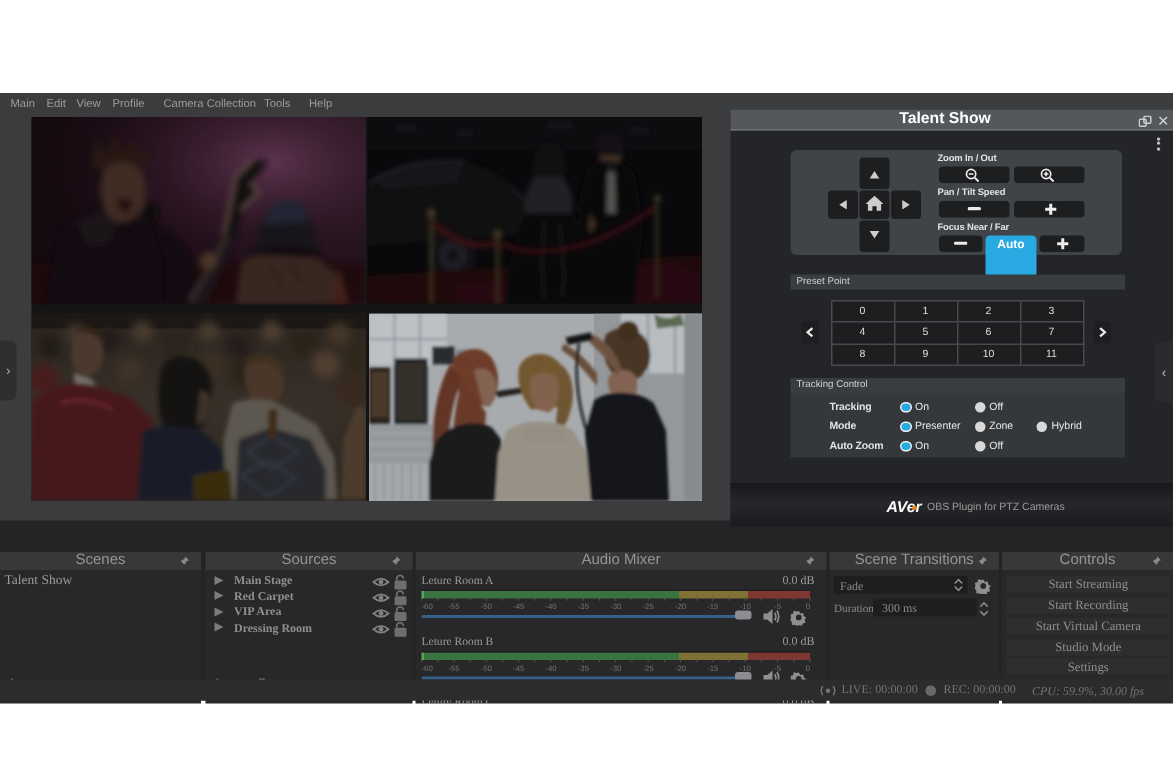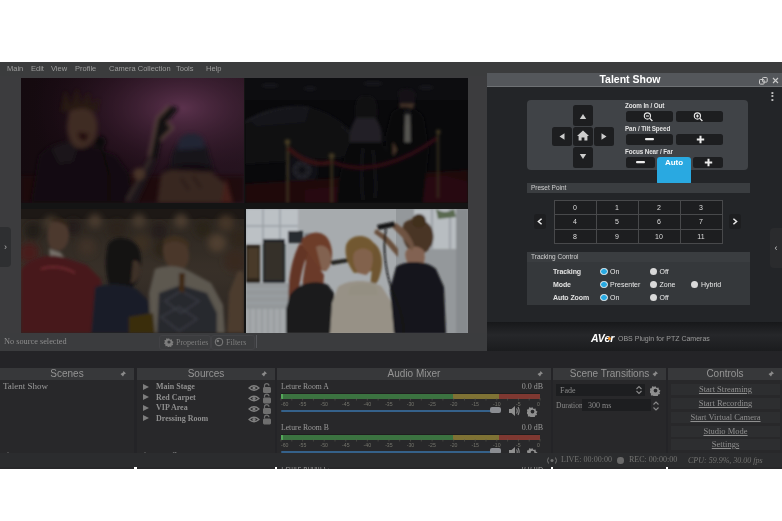--- a/index.html
+++ b/index.html
@@ -35,21 +35,21 @@
   .radio{position:absolute;width:7px;height:7px;border-radius:50%;background:#d9d9d9;}
   .radio.sel{background:#29a9e1;border:1.5px solid #f2f2f2;width:5.5px;height:5.5px;}
   .rlbl{position:absolute;color:#e8e8e8;font-size:7px;}
   .srow{position:absolute;left:0;width:100%;height:10px;}
   .tri{position:absolute;left:6px;top:1.5px;width:0;height:0;border-left:6px solid #7d7d7d;
        border-top:3.8px solid transparent;border-bottom:3.8px solid transparent;}
   .snm{position:absolute;left:19px;top:0;font-family:"Liberation Serif",serif;
        font-weight:bold;font-size:8px;color:#8f8f8f;}
   .cbtn{position:absolute;left:3px;width:109px;height:11px;background:#2d2e30;
         font-family:"Liberation Serif",serif;font-size:8.5px;color:#8f8f8f;
-        text-align:center;line-height:11.5px;text-decoration:underline;}
+        text-align:center;line-height:11.5px;}
   .mixitem{position:absolute;left:0;width:274px;height:41px;}
   .meter{position:absolute;left:4px;top:13px;width:259px;height:5px;
          background:linear-gradient(90deg,#54a85a 0,#54a85a 2px,#3b7340 2px,#3b7340 172px,#7f7234 172px,#7f7234 218px,#7f3831 218px,#7f3831 259px);
          border-top:1px solid #1f1f1f;}
   .sline{position:absolute;left:4px;top:29.5px;width:213px;height:2.5px;background:#35618a;border-radius:1px;}
   .shandle{position:absolute;left:213px;top:27px;width:11px;height:6px;background:#8b8d92;border-radius:2px;}
   .spk{left:231px;top:25px;width:12px;height:12px;}
   .mgear{left:250px;top:25.5px;width:11px;height:11px;}
 </style></head>
 <body>
@@ -283,35 +283,20 @@
             <path d="M140 20 C136 40 140 70 150 90 C154 100 158 112 158 125" stroke="#101010" stroke-width="1.6" fill="none"></path>
 
             <path d="M190 0 C196 4 202 4 208 0 L210 8 L192 10 Z" fill="#5f6f52"></path>
             <rect x="210" y="0" width="12" height="125" fill="#8f9395"></rect>
           </g>
           <rect width="222" height="125" fill="#14181e" opacity="0.06"></rect>
         </svg>
       </div>
 
       <div class="abs" style="left:0;top:151px;width:11px;height:40px;background:#2e2f31;border-radius:0 4px 4px 0;color:#b0b0b0;font-size:9px;line-height:40px;text-align:center;">›</div>
-    </div>
-    <div id="srctoolbar">
-      <span class="serif abs" style="left:4px;top:4px;font-size:8.3px;color:#8f8f8f;">No source selected</span>
-      <div class="abs" style="left:159px;top:2px;width:50px;height:13px;border:1px solid #424245;border-radius:3px;"></div>
-      <div class="abs" style="left:211px;top:2px;width:42px;height:13px;border:1px solid #424245;border-radius:3px;"></div>
-      <svg class="abs" style="left:164px;top:4px" width="10" height="10" viewBox="0 0 10 10">
-        <path fill="#7d7d7d" d="M5 1.2 l1 1.5 1.7-.4.4 1.7 1.5 1-1 1.3.6 1.6-1.7.5-.3 1.7-1.7-.6-1.3 1-1-1.4-1.8.1 0-1.8-1.4-1 .9-1.5-.6-1.6 1.7-.4.3-1.7 1.7.5z M5 3.4 a1.6 1.6 0 1 0 0 3.2 a1.6 1.6 0 1 0 0-3.2z"></path>
-      </svg>
-      <span class="serif abs" style="left:176px;top:4.5px;font-size:8px;color:#7d7d7d;">Properties</span>
-      <svg class="abs" style="left:214px;top:4px" width="10" height="10" viewBox="0 0 10 10">
-        <circle cx="5" cy="5" r="3.8" fill="none" stroke="#7d7d7d" stroke-width="1"></circle>
-        <circle cx="3.8" cy="4" r="1.2" fill="#7d7d7d"></circle>
-      </svg>
-      <span class="serif abs" style="left:226px;top:4.5px;font-size:8px;color:#7d7d7d;">Filters</span>
-      <div class="abs" style="left:256px;top:2px;width:1px;height:13px;background:#55565a;"></div>
     </div>
 
     <div class="dock" id="dock-scenes" style="left:0;width:134px;">
       <div class="dockhead">Scenes<svg class="pin" viewBox="0 0 8 8">
             <path d="M4.5 1 L7 3.5 L5.5 4 L4 6.5 L1.5 4 L4 2.5 Z M1.5 6.5 L3 5" fill="#8a8a8a"></path>
           </svg></div>
       <div class="serif abs" style="left:3px;top:13px;font-size:9px;color:#9a9a9a;">Talent Show</div>
       <svg class="abs" style="left:3px;top:83px;" width="64" height="12" viewBox="0 0 64 12">
         <g stroke="#8a8a8a" stroke-width="1.3" fill="none">
           <path d="M5 1.5 V10.5 M.5 6 H9.5"></path>

